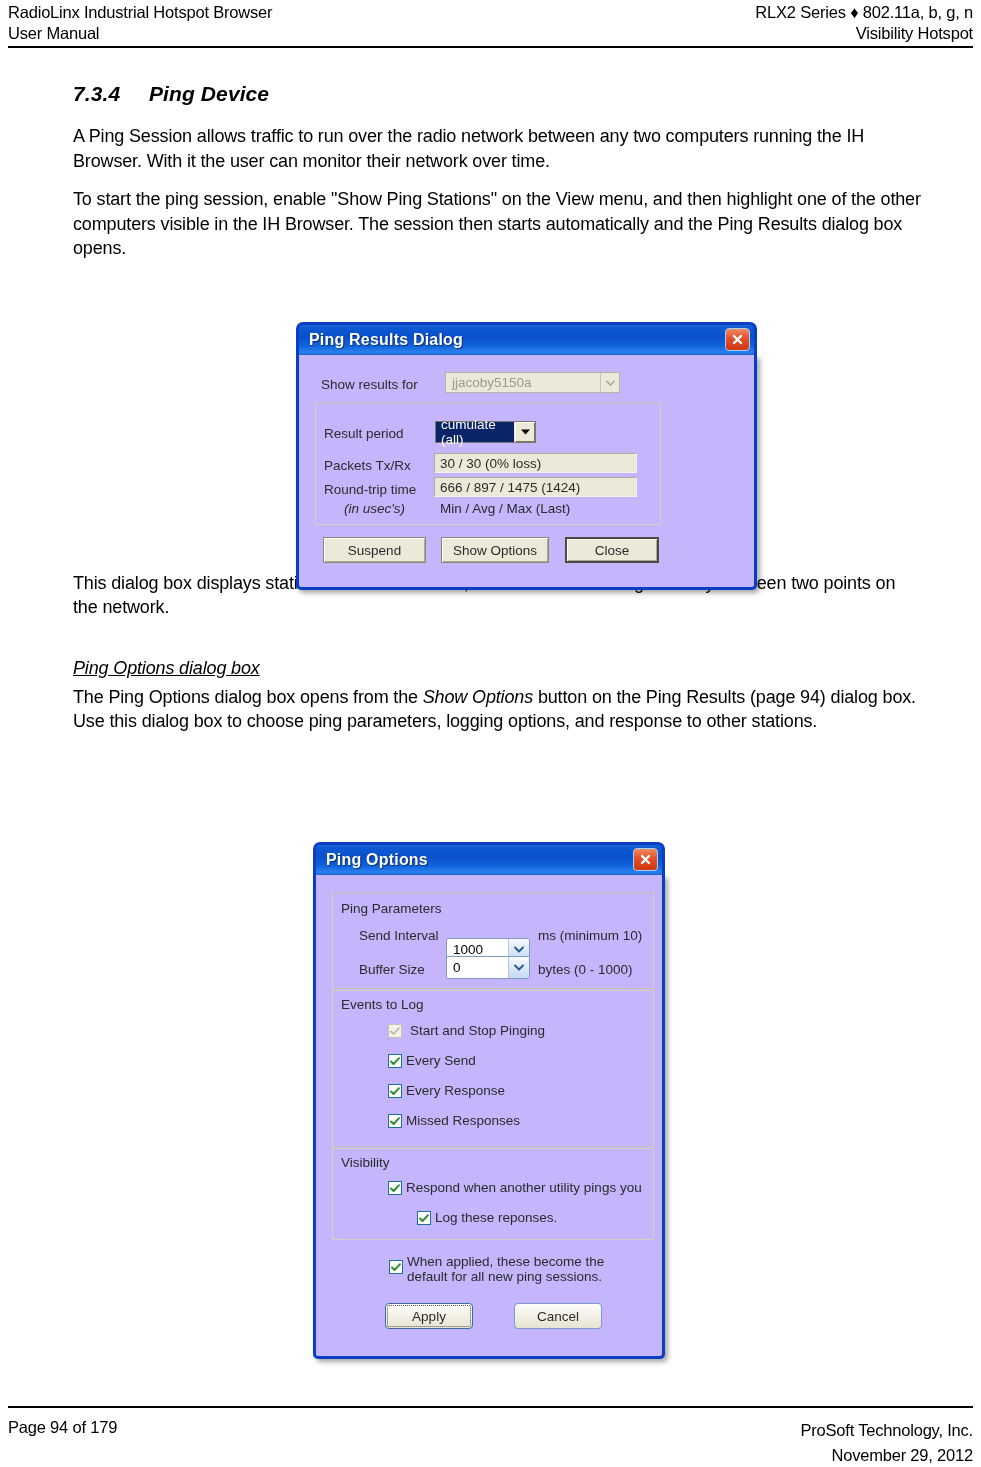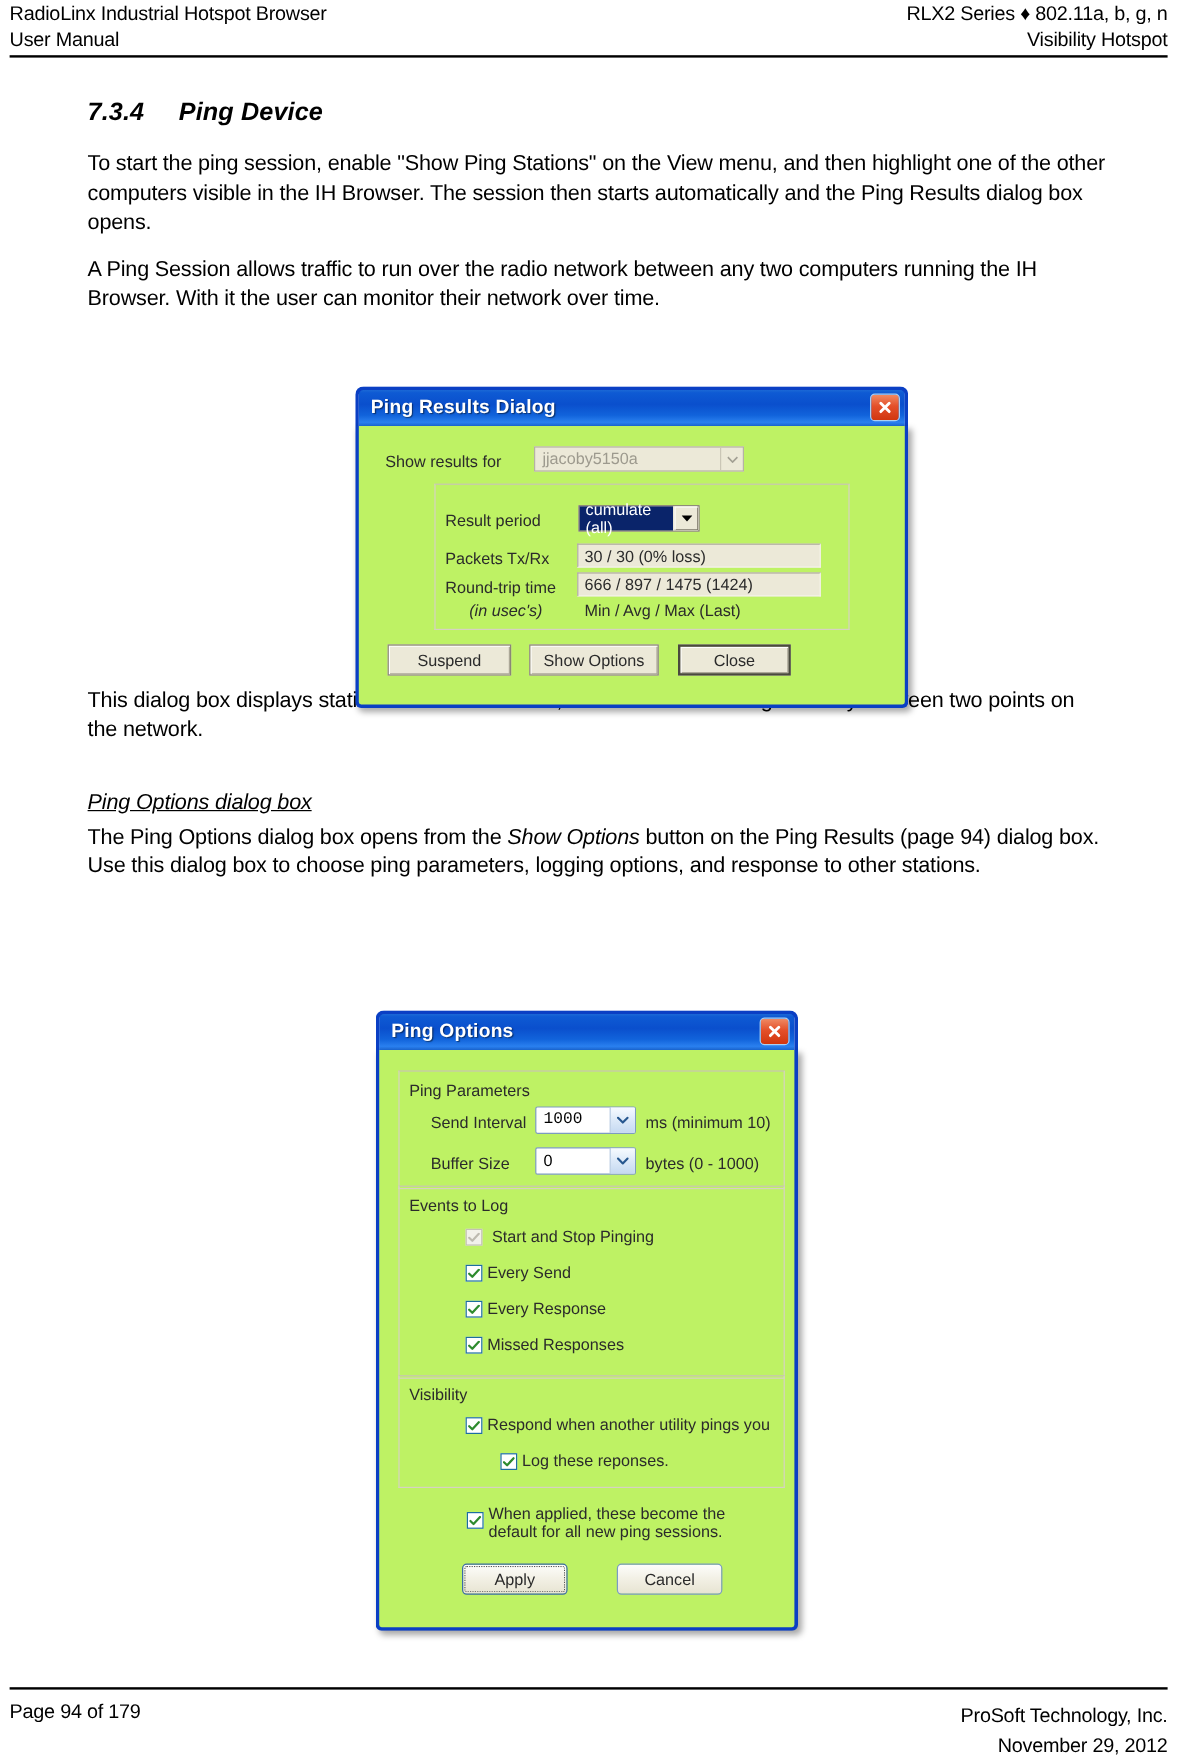--- a/index.html
+++ b/index.html
@@ -78,21 +78,21 @@
     display: inline-block;
     letter-spacing: -0.15px;
   }
   .ital { font-style: italic; }
 
   
   .figure { position: absolute; }
 
   
   .xp-dialog {
-    background: #bef264;
+    background: #c4b5fd;
     border: 3px solid #0a3fc4;
     border-top: none;
     border-radius: 0 0 5px 5px;
     box-shadow: 3px 3px 5px rgba(0,0,0,0.35);
     position: relative;
   }
   .xp-titlebar {
     height: 30px;
     background: linear-gradient(to bottom,
        #1b68d6 0%, #0e5ad3 8%, #0a4fcd 40%,
@@ -337,22 +337,22 @@
   </div>
   <div class="hdr-rule"></div>
 </div>
 
 <div class="content">
 
   <h2 class="section-title">
     <span class="num">7.3.4</span><span>Ping Device</span>
   </h2>
 
+  <p class="body">A Ping Session allows traffic to run over the radio network between any two computers running the IH Browser. With it the user can monitor their network over time.</p>
   <p class="body">To start the ping session, enable "Show Ping Stations" on the View menu, and then highlight one of the other computers visible in the IH Browser. The session then starts automatically and the Ping Results dialog box opens.</p>
-  <p class="body">A Ping Session allows traffic to run over the radio network between any two computers running the IH Browser. With it the user can monitor their network over time.</p>
 
   <div style="height:296px"></div>
 
   <p class="body">This dialog box displays statistics on the minimum, maximum and average latency between two points on the network.</p>
 
   <div style="height:24px"></div>
 
   <div><span class="sub-head">Ping Options dialog box</span></div>
 
   <p class="body"><span>The Ping Options dialog box opens from the </span><span class="ital">Show Options</span><span> button on the Ping Results (page 94) dialog box. Use this dialog box to choose ping parameters, logging options, and response to other stations.</span></p>
@@ -376,21 +376,21 @@
       <span class="field-label" style="left:22px; top:22px;">Show results for</span>
       <div class="combo-disabled" style="left:146px; top:17px; width:175px; height:21px;">
         <span class="val">jjacoby5150a</span>
         <span class="arrowbox">
           <svg width="9" height="6" viewBox="0 0 9 6" aria-hidden="true">
               <path d="M0.5 1 L4.5 5 L8.5 1" fill="none" stroke="#a3a094" stroke-width="1.4"></path>
             </svg>
         </span>
       </div>
 
-      <div class="group-box" style="position:absolute; left:16px; top:48px; width:344px; height:120px;margin-left:47px;">
+      <div class="group-box" style="position:absolute; left:16px; top:48px; width:344px; height:120px;">
 
         <span class="field-label" style="left:8px; top:22px;">Result period</span>
         <div class="combo-sel" style="left:119px; top:17px; width:101px; height:22px;">
           <span class="val">cumulate (all)</span>
           <span class="arrowbox">
             <svg width="9" height="6" viewBox="0 0 9 6" aria-hidden="true">
                 <path d="M0 0.5 L9 0.5 L4.5 5.5 Z" fill="#000"></path>
               </svg>
           </span>
         </div>
@@ -433,21 +433,21 @@
         </svg>
       </div>
     </div>
 
     <div class="xp-dialog" style="height:481px;">
 
       <div class="group-box" style="position:absolute; left:16px; top:17px; width:320px; height:97px;">
         <span class="group-label" style="left:8px; top:8px;">Ping Parameters</span>
 
         <span class="field-label" style="left:26px; top:35px;">Send Interval</span>
-        <div class="xp-combo" style="left:113px; top:29px; width:84px; height:23px;font-family:Liberation Mono, monospace;">
+        <div class="xp-combo" style="left:113px; top:45px; width:84px; height:23px;">
           <span class="val">1000</span>
           <span class="arrowbox">
             <svg width="10" height="7" viewBox="0 0 10 7" aria-hidden="true">
                 <path d="M1 1.5 L5 5.5 L9 1.5" fill="none" stroke="#27578f" stroke-width="1.8" stroke-linecap="round" stroke-linejoin="round"></path>
               </svg>
           </span>
         </div>
         <span class="field-label" style="left:205px; top:35px;">ms (minimum  10)</span>
 
         <span class="field-label" style="left:26px; top:69px;">Buffer Size</span>

